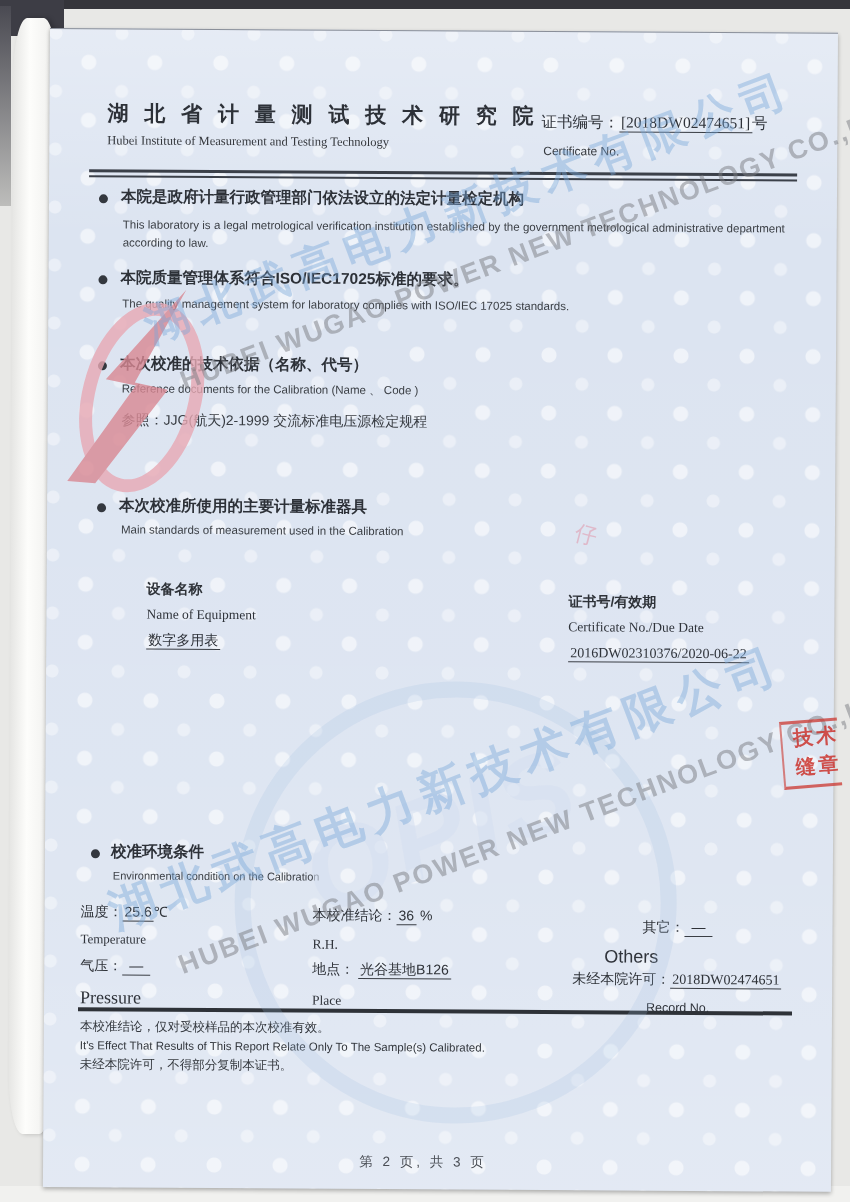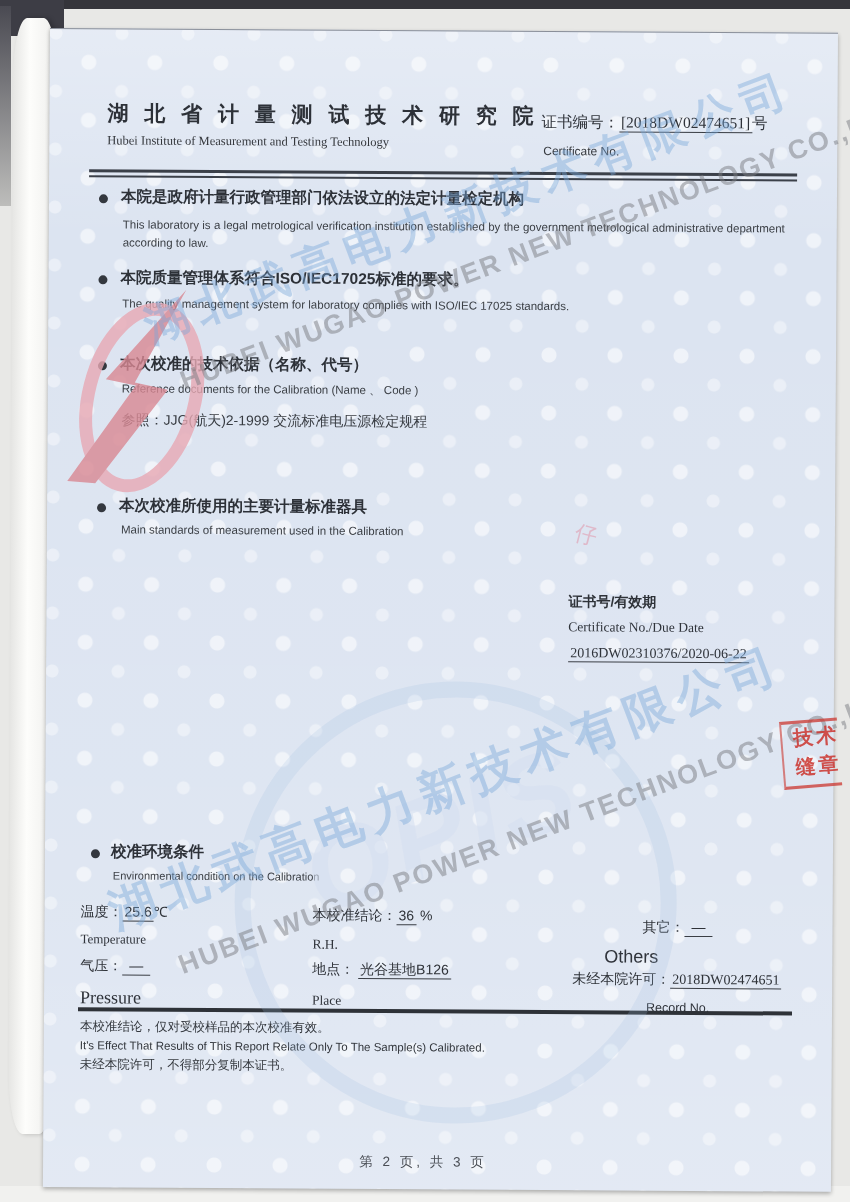--- a/index.html
+++ b/index.html
@@ -136,20 +136,25 @@
 
   <div class="dot" style="left:50px;top:332px;"></div>
   <div class="s-zh zh-head" style="left:72px;top:324px;">本次校准的技术依据（名称、代号）</div>
   <div class="s-en" style="left:74px;top:352px;">Reference documents for the Calibration (Name 、 Code )</div>
   <div style="left:74px;top:382px;font-size:14px;color:#383c42;">参照：JJG(航天)2-1999 交流标准电压源检定规程</div>
 
   <div class="dot" style="left:50px;top:474px;"></div>
   <div class="s-zh zh-head" style="left:72px;top:466px;">本次校准所使用的主要计量标准器具</div>
   <div class="s-en" style="left:74px;top:494px;">Main standards of measurement used in the Calibration</div>
 
+  <div class="eq-col" style="left:100px;top:546px;">
+    <div class="eq-zh">设备名称</div>
+    <div class="eq-en">Name of Equipment</div>
+    <div class="eq-val"><span class="u">数字多用表</span></div>
+  </div>
   <div class="eq-col" style="left:522px;top:556px;">
     <div class="eq-zh">证书号/有效期</div>
     <div class="eq-en">Certificate No./Due Date</div>
     <div class="eq-val"><span class="u">2016DW02310376/2020-06-22</span></div>
   </div>
 
   <div class="dot" style="left:46px;top:820px;"></div>
   <div class="s-zh zh-head" style="left:66px;top:812px;">校准环境条件</div>
   <div class="s-en" style="left:68px;top:840px;font-size:11px;">Environmental condition on the Calibration</div>
 

